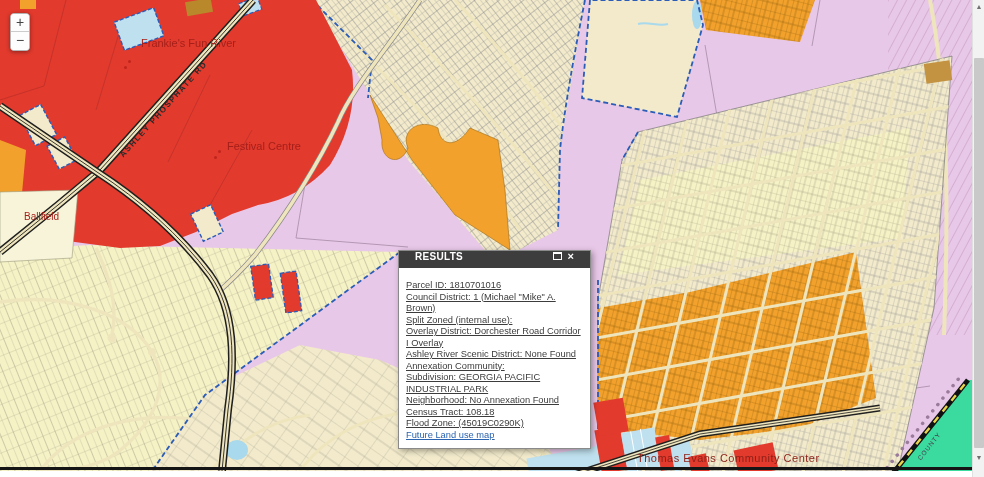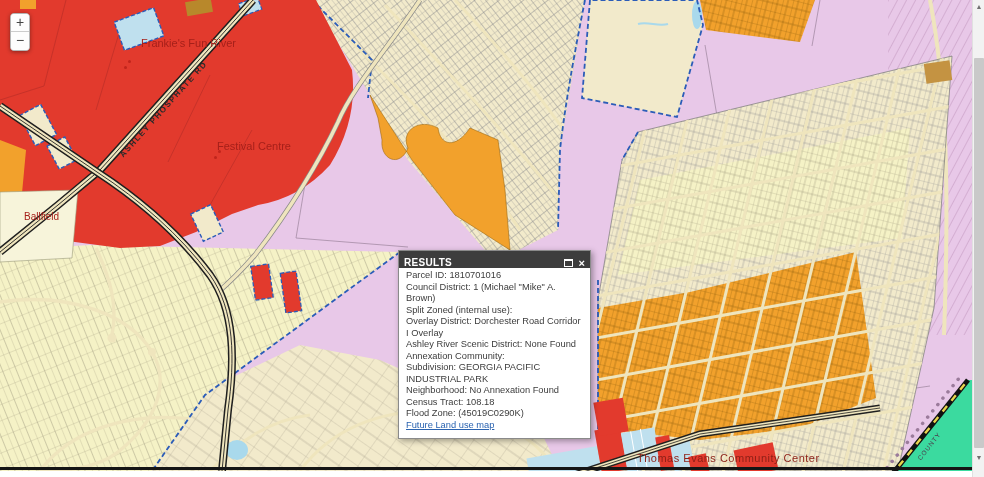--- a/index.html
+++ b/index.html
@@ -29,27 +29,27 @@
   
   .zoom-ctl{position:absolute;left:10px;top:13px;width:20px;border-radius:4px;
     box-shadow:0 1px 4px rgba(0,0,0,.4);overflow:hidden;background:#fff;border:1px solid #b5b5b5;}
   .zoom-btn{width:100%;height:18px;background:#fdfdfd;color:#444;font-size:14px;line-height:17px;
     text-align:center;cursor:pointer;user-select:none;}
   .zoom-btn.top{border-bottom:1px solid #ccc;}
 
   
   .popup{position:absolute;left:398px;top:250px;width:193px;background:#fff;
     border:1px solid #8a8a8a;box-shadow:2px 2px 6px rgba(0,0,0,.35);}
-  .popup-titlebar{height:17px;background:var(--titlebar);color:#fff;display:flex;align-items:flex-end;
-    padding:0 5px;cursor:move;}
+  .popup-titlebar{height:17px;background:var(--titlebar);color:#fff;display:flex;align-items:flex-start;
+    padding:0 16px;cursor:move;}
   .popup-title{font-size:10px;font-weight:bold;letter-spacing:.3px;flex:1;}
   .popup-icons{display:flex;align-items:center;gap:6px;}
   .maxi{width:9px;height:8px;border:1px solid #fff;border-top-width:2px;display:inline-block;cursor:pointer;}
   .closei{font-size:11px;font-weight:bold;cursor:pointer;line-height:10px;}
-  .popup-body{padding:2px 7px 7px 7px;font-size:9.3px;line-height:11.5px;color:#3c3c3c;}
+  .popup-body{padding:12px 7px 7px 7px;font-size:9.3px;line-height:11.5px;color:#3c3c3c;text-decoration:underline;}
   .pf{margin:0;}
   .plink{display:block;color:var(--link);text-decoration:underline;cursor:pointer;}
   .plink.zoomto{margin-top:7px;}
 
   
   .scrollbar{position:absolute;right:0;top:0;width:12px;height:477px;background:#f2f2f2;border-left:1px solid #e0e0e0;}
   .sb-arrow{position:absolute;left:0;width:12px;height:12px;text-align:center;font-size:7px;color:#707070;
     line-height:12px;cursor:pointer;}
   .sb-arrow.up{top:1px;}
   .sb-arrow.down{top:452px;}
@@ -258,21 +258,21 @@
     <polygon points="893,477 968,380 972,380 972,477" fill="var(--teal)" stroke="none"></polygon>
     <path d="M890,477 L968,380" stroke="#111" stroke-width="5"></path>
     <path d="M890,477 L968,380" stroke="var(--yellow_rail)" stroke-width="2.4" stroke-dasharray="7 7"></path>
     <path d="M882,474 L960,377" stroke="#9b7b9b" stroke-width="3.5" stroke-dasharray="0.1 8" stroke-linecap="round"></path>
   </g>
 </svg>
 
 <div class="bottom-line"></div>
 
 <div class="map-label" style="left:141px;top:37px;">Frankie's Fun River</div>
-<div class="map-label" style="left:217px;top:140px;">Festival Centre</div>
+<div class="map-label" style="left:227px;top:140px;">Festival Centre</div>
 <div class="map-label small" style="left:24px;top:211px;">Ballfield</div>
 <div class="map-label maroon" style="left:637px;top:452px;">Thomas Evans Community Center</div>
 <div class="road-label">ASHLEY PHOSPHATE RD</div>
 <div class="county-label">COUNTY</div>
 
 <div class="marker" style="left:128px;top:60px;"></div>
 <div class="marker" style="left:124px;top:66px;"></div>
 <div class="marker" style="left:218px;top:150px;"></div>
 <div class="marker" style="left:214px;top:156px;"></div>
 

